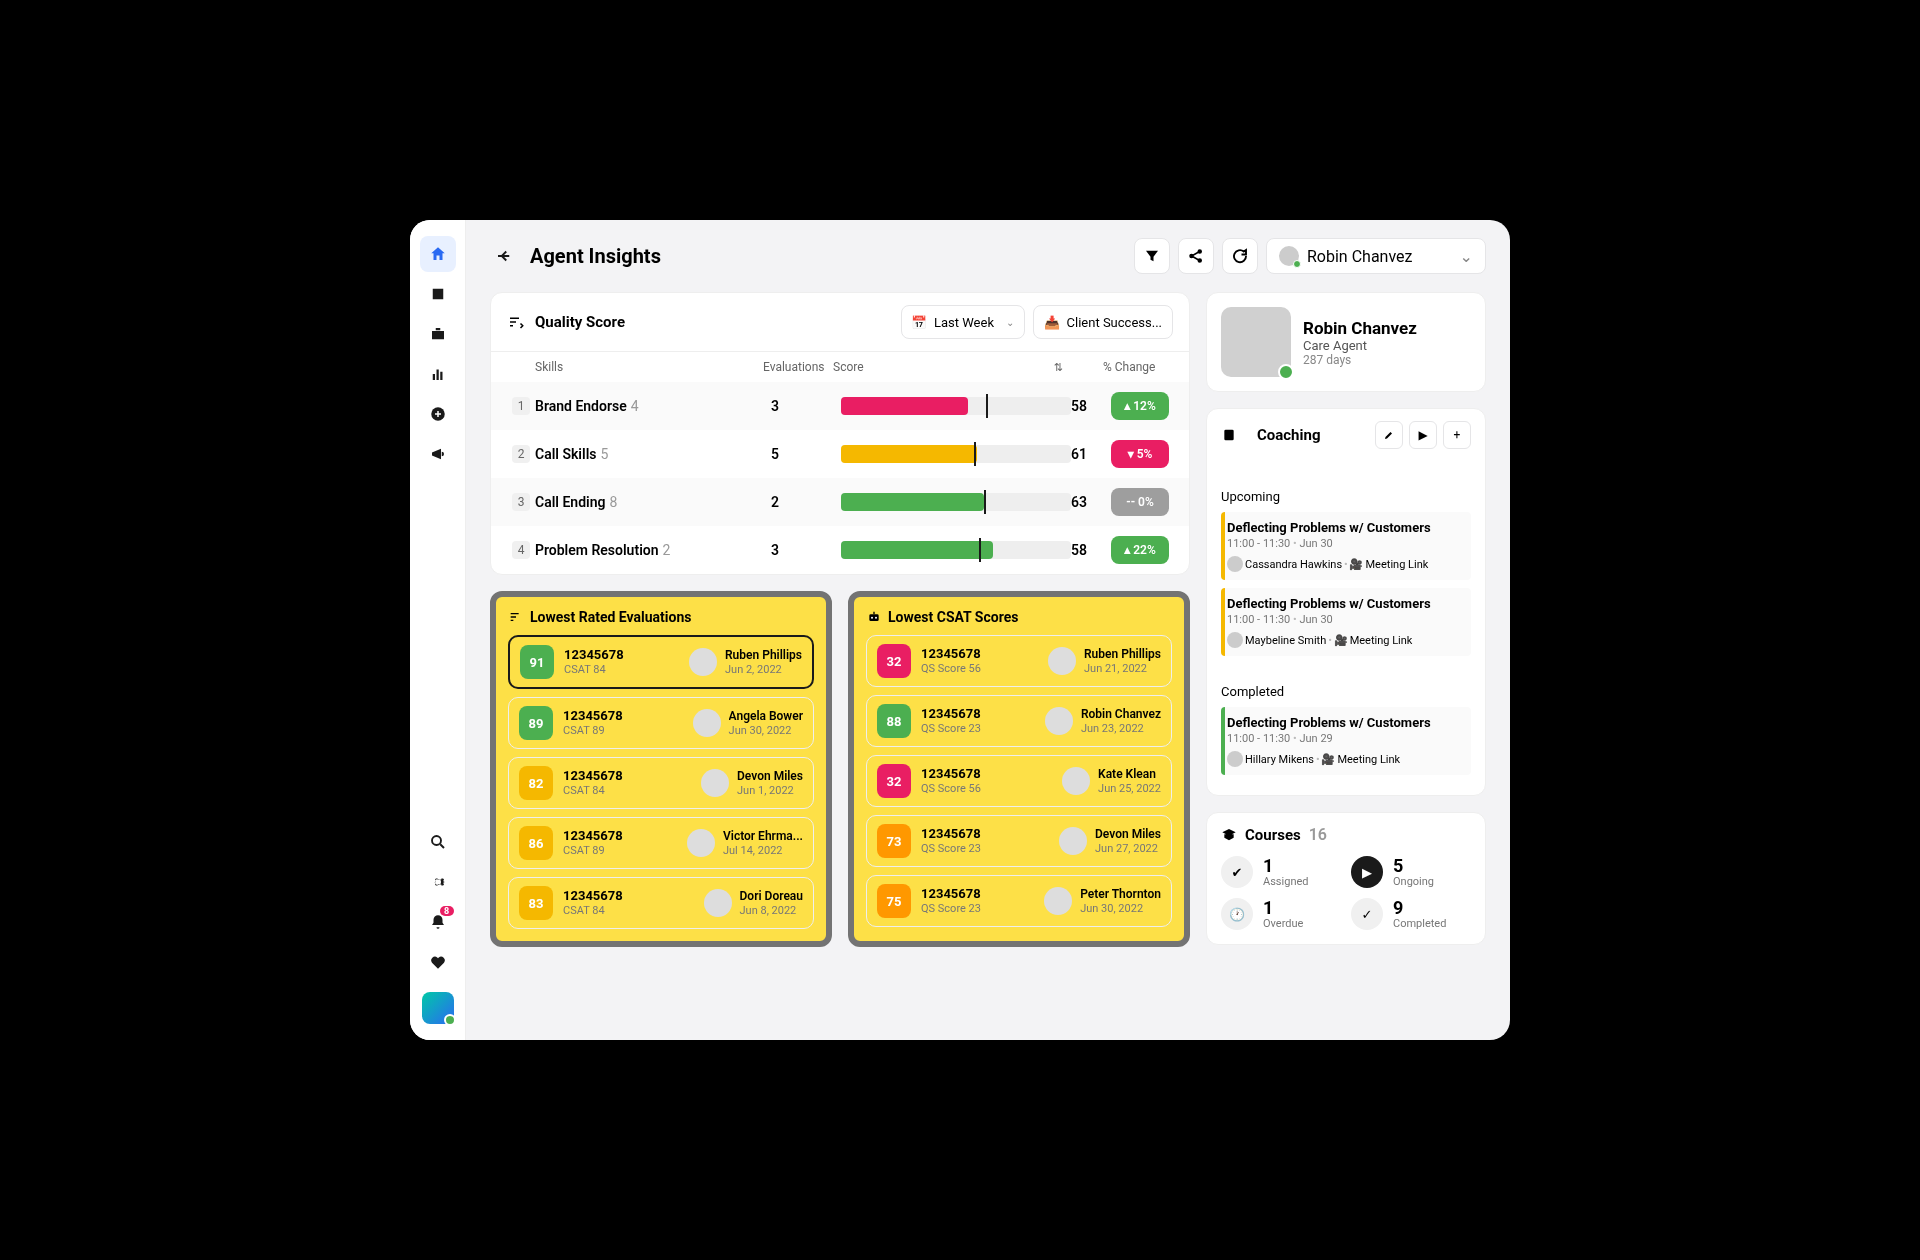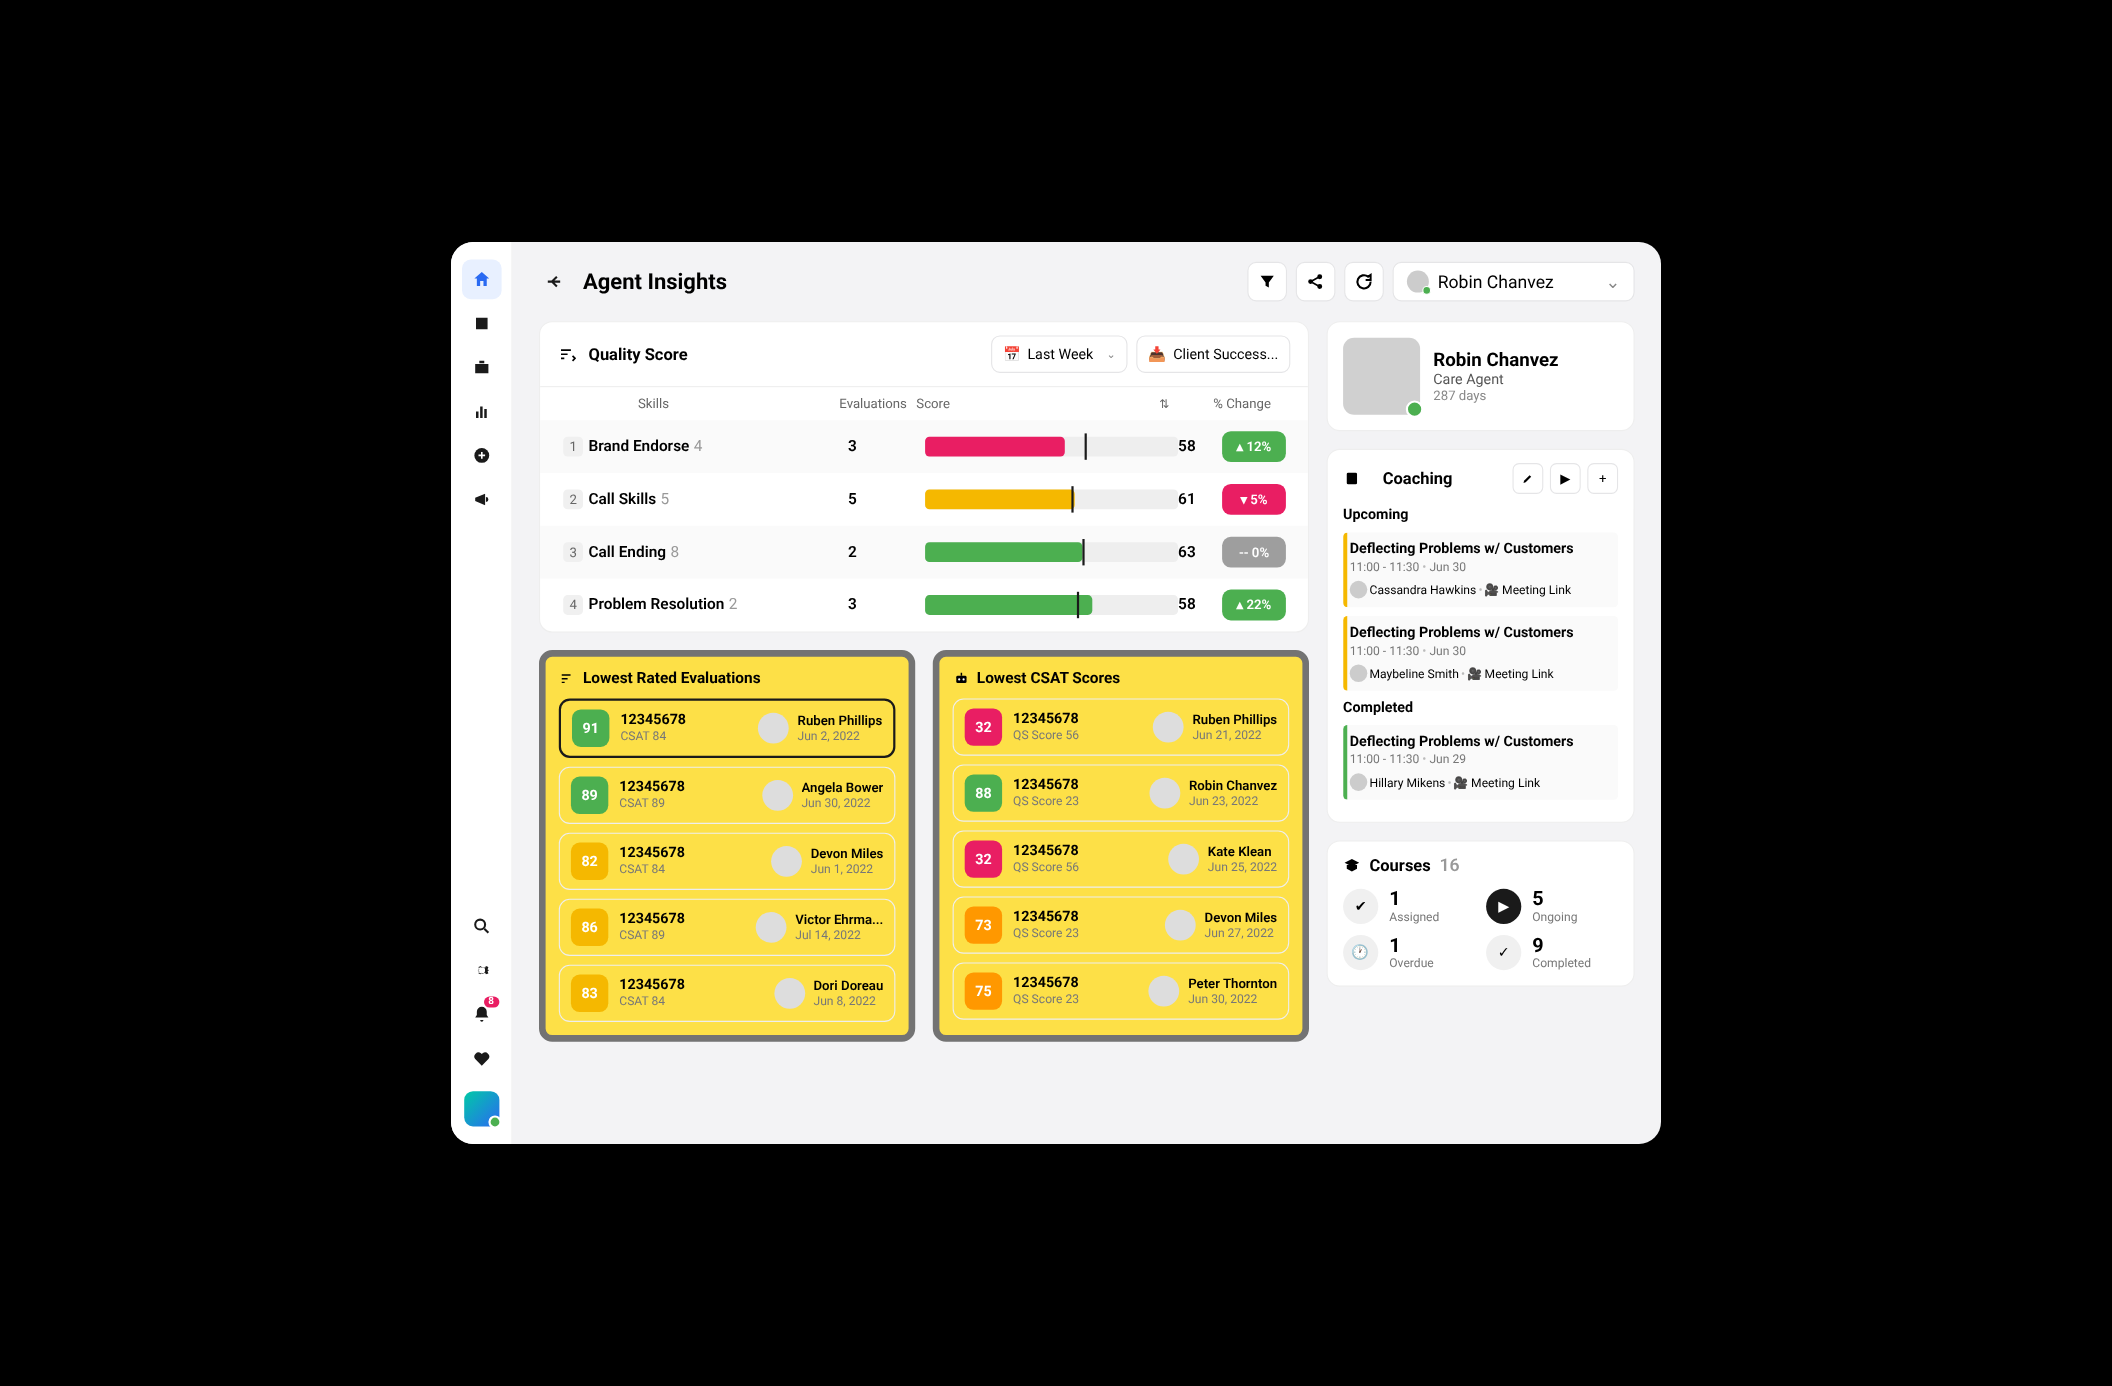--- a/index.html
+++ b/index.html
@@ -26,21 +26,21 @@
 .left-col { flex:1; display:flex; flex-direction:column; gap:16px; }
 .right-col { width:280px; display:flex; flex-direction:column; gap:16px; }
 .card { background:#fff; border-radius:12px; border:1px solid #eee; }
 .qs-head { display:flex; align-items:center; padding:12px 16px; gap:10px; }
 .qs-head .title { font-size:15px; font-weight:700; }
 .qs-selects { margin-left:auto; display:flex; gap:8px; }
 .select-box { background:#fff; border:1px solid #e5e5e7; border-radius:8px; height:34px; display:flex; align-items:center; gap:6px; padding:0 10px; font-size:13px; cursor:pointer; }
 .select-box .chev { margin-left:6px; color:#888; font-size:10px; }
 .qs-table-head { display:flex; align-items:center; padding:8px 16px; font-size:12px; color:#666; border-top:1px solid #eee; }
 .col-num { width:28px; }
-.col-skill { flex:1;margin-left:45px; }
+.col-skill { flex:1; }
 .col-eval { width:70px; }
 .col-score { width:230px; display:flex; align-items:center; gap:6px; }
 .col-score-num { width:40px; }
 .col-change { width:70px; text-align:left; }
 .qs-row { display:flex; align-items:center; padding:10px 16px; font-size:14px; }
 .qs-row:nth-child(odd) { background:#fafafa; }
 .row-num { width:28px; color:#999; font-size:13px; display:flex; align-items:center; justify-content:center; }
 .row-num-box { background:#f0f0f0; border-radius:4px; padding:2px 6px; font-size:12px; color:#666; }
 .row-skill { flex:1; font-weight:600; }
 .row-skill .cnt { font-weight:400; color:#999; margin-left:4px; }
@@ -78,21 +78,21 @@
 .profile-av { width:70px; height:70px; border-radius:10px; background:#d0d0d0; position:relative; }
 .profile-av::after { content:""; position:absolute; right:-3px; bottom:-3px; width:12px; height:12px; background:#4caf50; border:2px solid #fff; border-radius:50%; }
 .profile-info h2 { font-size:17px; font-weight:700; }
 .profile-info .role { font-size:13px; color:#555; }
 .profile-info .days { font-size:12px; color:#888; }
 .coach-head { display:flex; align-items:center; padding:12px 14px; gap:20px; }
 .coach-head h3 { font-size:15px; font-weight:700; }
 .coach-actions { margin-left:auto; display:flex; gap:6px; }
 .small-btn { width:28px; height:28px; border:1px solid #e5e5e7; border-radius:6px; display:flex; align-items:center; justify-content:center; cursor:pointer; font-size:12px; }
 .coach-sec { padding:0 14px 12px; }
-.coach-label { font-size:13px; font-weight:700; margin-bottom:8px; }
+.coach-label { font-size:13px; font-weight:400; margin-bottom:8px;margin-top:28px; }
 .session { border-left:4px solid; border-radius:4px; padding:8px 2px; margin-bottom:8px; background:#fafafa; }
 .session.pending { border-color:#f5b800; }
 .session.done { border-color:#4caf50; }
 .session-title { font-size:13px; font-weight:700; }
 .session-meta { font-size:11px; color:#777; margin-top:2px; }
 .session-row { display:flex; align-items:center; gap:2px; margin-top:6px; font-size:11px; }
 .tiny-av { width:16px; height:16px; border-radius:50%; background:#ccc; }
 .dot { color:#bbb; }
 .courses-head { display:flex; align-items:center; gap:8px; padding:12px 14px; }
 .courses-head h3 { font-size:15px; font-weight:700; }

